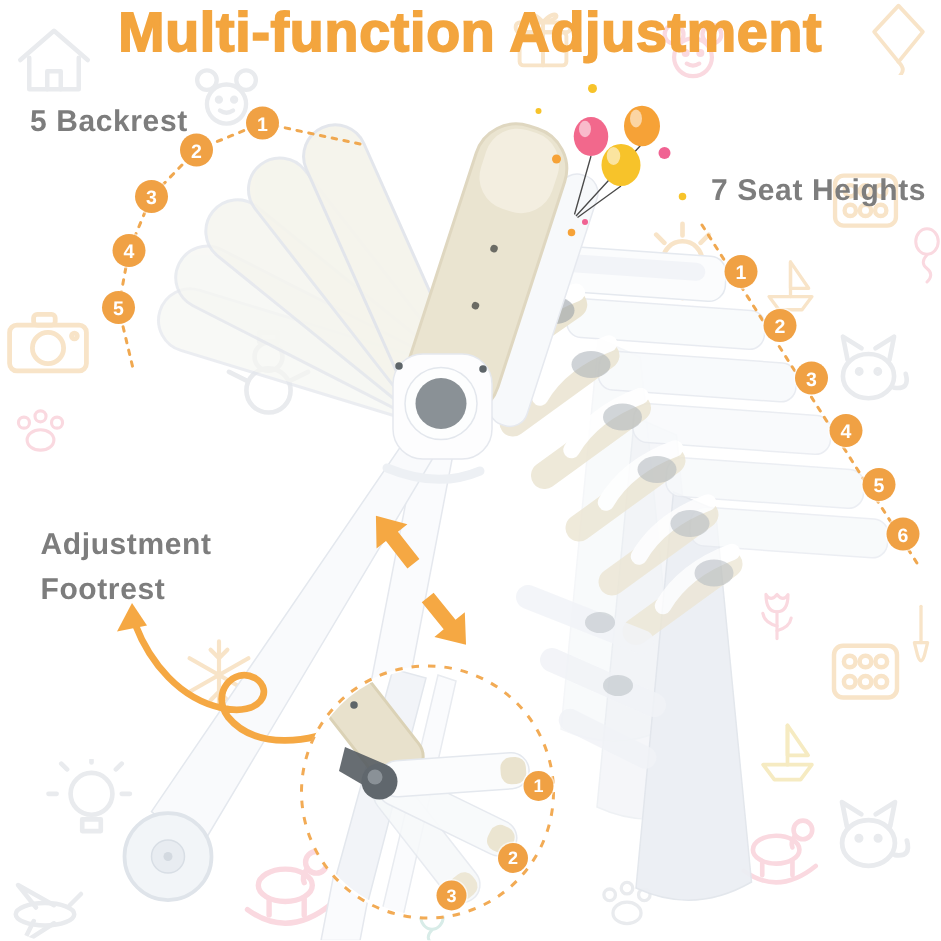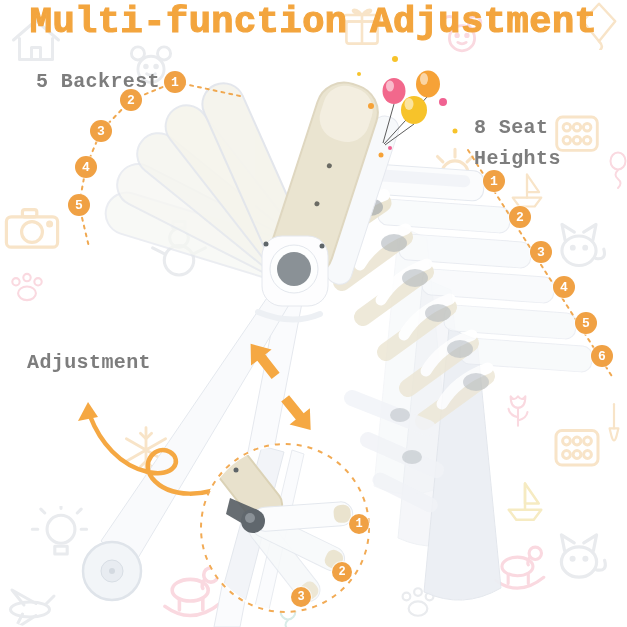--- a/index.html
+++ b/index.html
@@ -1,24 +1,24 @@
 <!DOCTYPE html>
 <html style="--title-orange: #F3A53E; --marker-orange: #F0A144; --marker-text: #FFFFFF; --label-gray: #7D7D7D; --dash-orange: #F0A850; --arrow-orange: #F5A843; --balloon-pink: #F2688C; --balloon-orange: #F6A237; --balloon-yellow: #F7C32A; --chair-cream: #EAE4D0; --chair-white: #FAFBFD; --hub-gray: #8A9196;"><head>
 <meta charset="utf-8">
 <style>
   html,body{margin:0;padding:0;background:#fff}
   #stage{position:relative;width:627px;height:627px;background:#ffffff;overflow:hidden;
-         font-family:Liberation Mono, monospace;border-radius:31px;}
+         font-family:Liberation Sans, sans-serif;border-radius:31px;}
   .title{position:absolute;top:1px;left:0;right:0;text-align:center;
          font-size:37px;font-weight:bold;letter-spacing:0.5px;
          color:var(--title-orange);-webkit-text-stroke:1.2px var(--title-orange);}
   .lbl{position:absolute;font-size:20px;font-weight:bold;color:var(--label-gray);
        line-height:31px;letter-spacing:0.4px;}
   .lbl span{display:block;}
-  #backrest-label{left:36px;top:66px;}
+  #backrest-label{left:20px;top:66px;}
   #seat-label{left:474px;top:112px;}
   #footrest-label{left:27px;top:348px;line-height:30px;}
   .marker{position:absolute;width:22px;height:22px;border-radius:50%;
           background:var(--marker-orange);color:var(--marker-text);
           font-size:13px;font-weight:bold;display:flex;align-items:center;justify-content:center;
           transform:translate(-50%,-50%);box-shadow:0 0 0 1px rgba(255,255,255,.6);}
   .marker.sm{width:20px;height:20px;font-size:12px;}
   svg.scene{position:absolute;left:0;top:0;}
   .dd{position:absolute;fill:none;stroke-width:2;stroke-linecap:round;stroke-linejoin:round;}
   .c-or{stroke:#F8E4C8}.c-pk{stroke:#FAD9E0}.c-gy{stroke:#E9EBEE}.c-yl{stroke:#F6EBC2}.c-tl{stroke:#D8ECE8}
@@ -395,24 +395,25 @@
       <circle cx="359" cy="74" r="2" fill="#F7C32A"></circle>
     </g>
   </svg>
 
   <div class="title">Multi-function Adjustment</div>
 
   <div class="lbl" id="backrest-label">
     <span>5 Backrest</span>
   </div>
 
-  <div class="lbl" id="seat-label">8 Seat Heights</div>
+  <div class="lbl" id="seat-label">7 Seat Heights</div>
 
   <div class="lbl" id="footrest-label">
     <span>Adjustment</span>
+    <span>Footrest</span>
   </div>
 
   <div class="marker" style="left:175px;top:82px">1</div>
   <div class="marker" style="left:131px;top:100px">2</div>
   <div class="marker" style="left:101px;top:131px">3</div>
   <div class="marker" style="left:86px;top:167px">4</div>
   <div class="marker" style="left:79px;top:205px">5</div>
 
   <div class="marker" style="left:494px;top:181px">1</div>
   <div class="marker" style="left:520px;top:217px">2</div>

